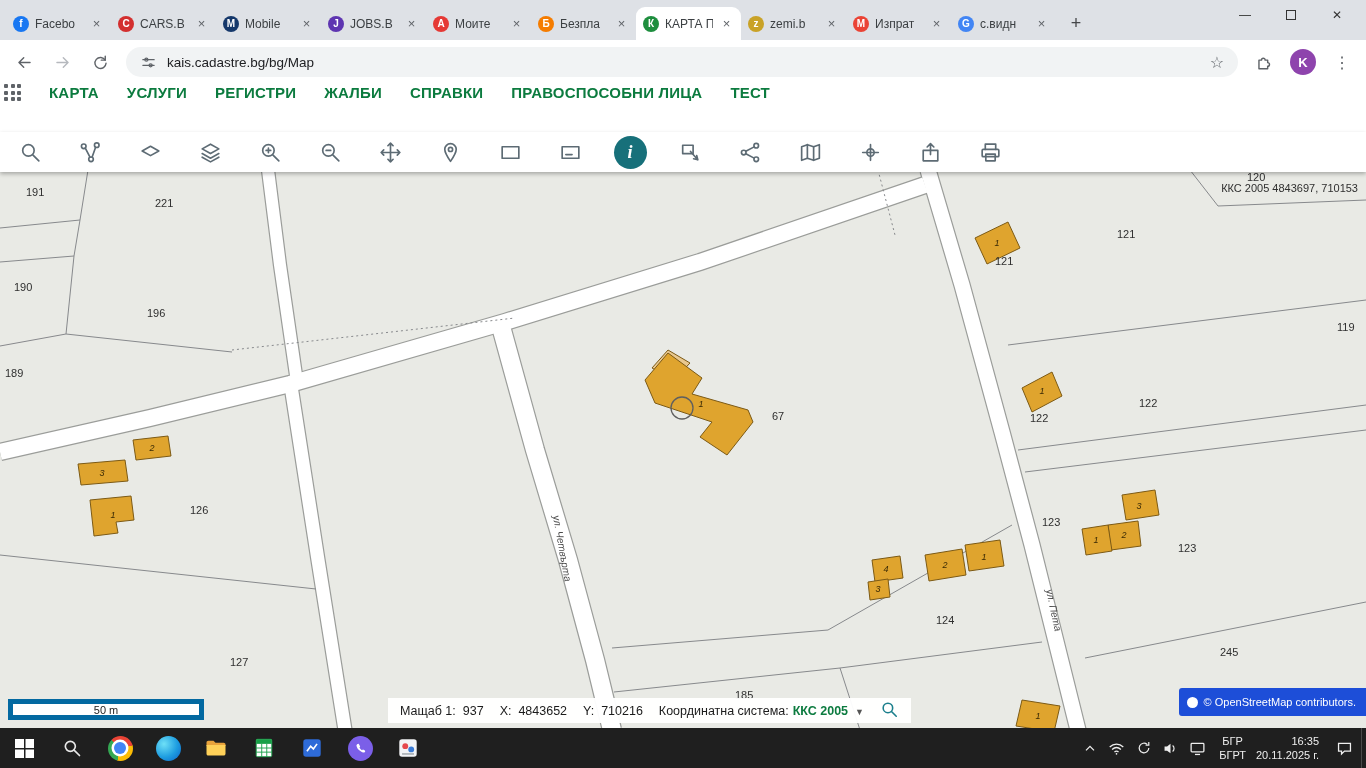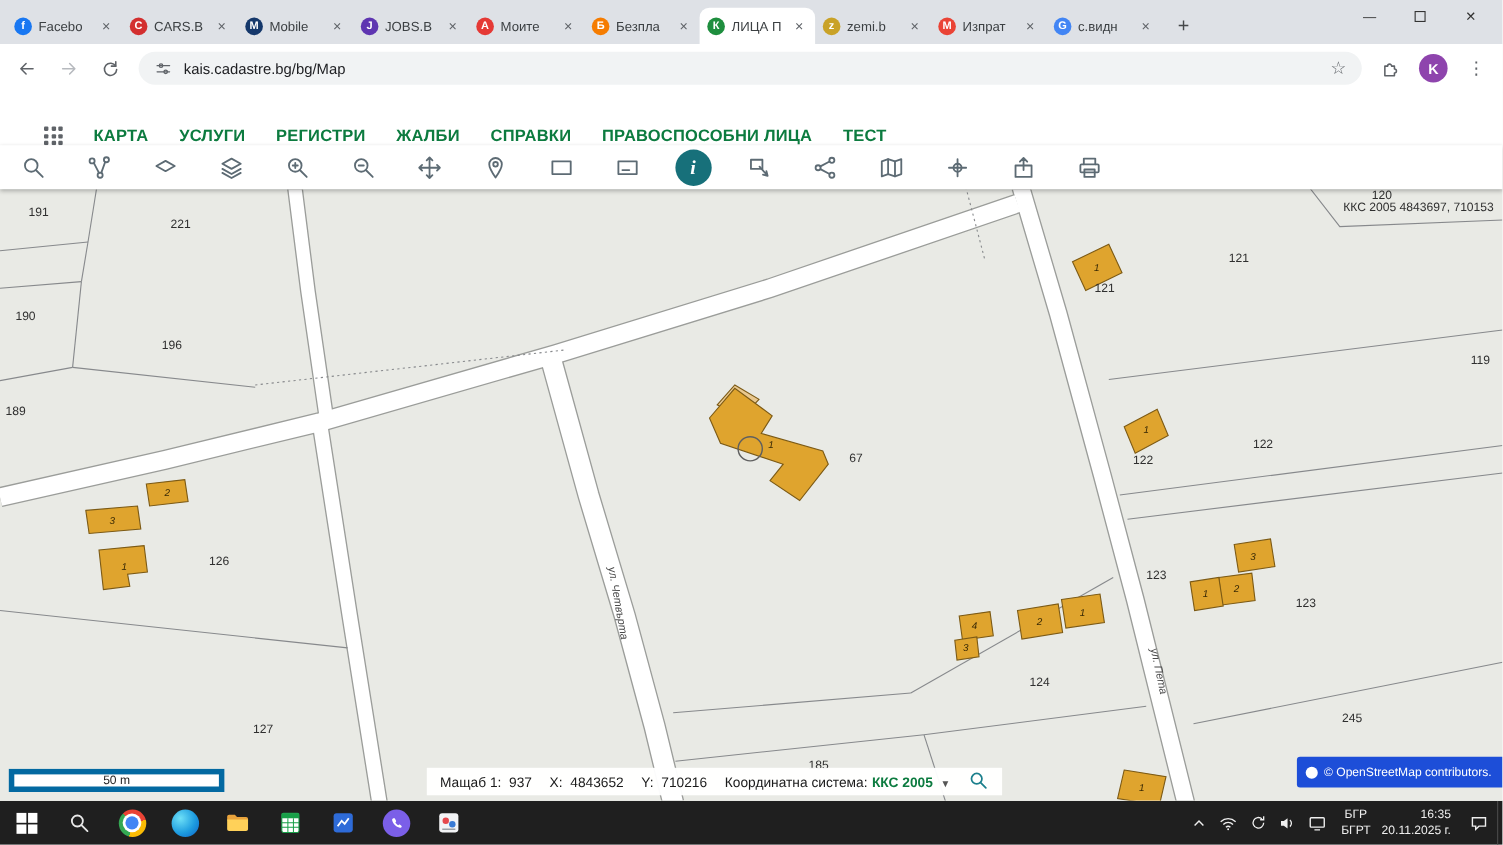--- a/index.html
+++ b/index.html
@@ -27,21 +27,21 @@
   .abtn.disabled svg{stroke:#b6b9be;}
   .urlpill{flex:1;height:30px;background:#f1f3f4;border-radius:15px;display:flex;align-items:center;padding:0 14px;gap:10px;
            font-size:13.5px;color:#202124;}
   .urlpill svg{width:17px;height:17px;stroke:#5f6368;fill:none;stroke-width:1.7;stroke-linecap:round;}
   .star{margin-left:auto;font-size:16px;color:#5f6368;}
   .avatar{width:26px;height:26px;border-radius:50%;background:#8e44ad;color:#fff;font-size:13px;font-weight:bold;
           display:flex;align-items:center;justify-content:center;}
   .dots{font-size:16px;color:#5f6368;padding:0 4px;}
 
   
-  .mainnav{height:48px;background:#fff;display:flex;align-items:flex-end;padding:0 24px;gap:28px;margin-left:16px;}
+  .mainnav{height:48px;background:#fff;display:flex;align-items:flex-start;padding:0 4px;gap:28px;}
   .grid-icon{width:17px;height:17px;display:grid;grid-template-columns:repeat(3,1fr);grid-template-rows:repeat(3,1fr);gap:2.5px;flex:none;}
   .grid-icon span{background:#5f6368;border-radius:1px;}
   .nav-item{color:#0c7b3f;font-weight:bold;font-size:15px;letter-spacing:.2px;cursor:pointer;white-space:nowrap;}
   .objects{margin-left:auto;height:34px;background:linear-gradient(#f7c124,#edaa12);border-radius:17px;display:flex;
            align-items:center;gap:10px;padding:0 5px 0 14px;color:#5b4500;font-weight:bold;font-size:14px;}
   .obj-burger{display:flex;flex-direction:column;gap:3px;}
   .obj-burger span{width:16px;height:2.4px;background:#6b5200;border-radius:1px;}
   .obj-circle{width:26px;height:26px;border:1.7px solid #7a5f00;border-radius:50%;display:flex;align-items:center;justify-content:center;}
 
   
@@ -111,21 +111,21 @@
         <span class="tab-label">Моите</span>
         <span class="tab-close">×</span>
       </div>
       <div class="tab">
         <span class="favicon" style="background:#f57c00">Б</span>
         <span class="tab-label">Безпла</span>
         <span class="tab-close">×</span>
       </div>
       <div class="tab active">
         <span class="favicon" style="background:#1e8e3e">К</span>
-        <span class="tab-label">ЛИЦА П</span>
+        <span class="tab-label">КАРТА П</span>
         <span class="tab-close">×</span>
       </div>
       <div class="tab">
         <span class="favicon" style="background:#c9a227">z</span>
         <span class="tab-label">zemi.b</span>
         <span class="tab-close">×</span>
       </div>
       <div class="tab">
         <span class="favicon" style="background:#ea4335">M</span>
         <span class="tab-label">Изпрат</span>

